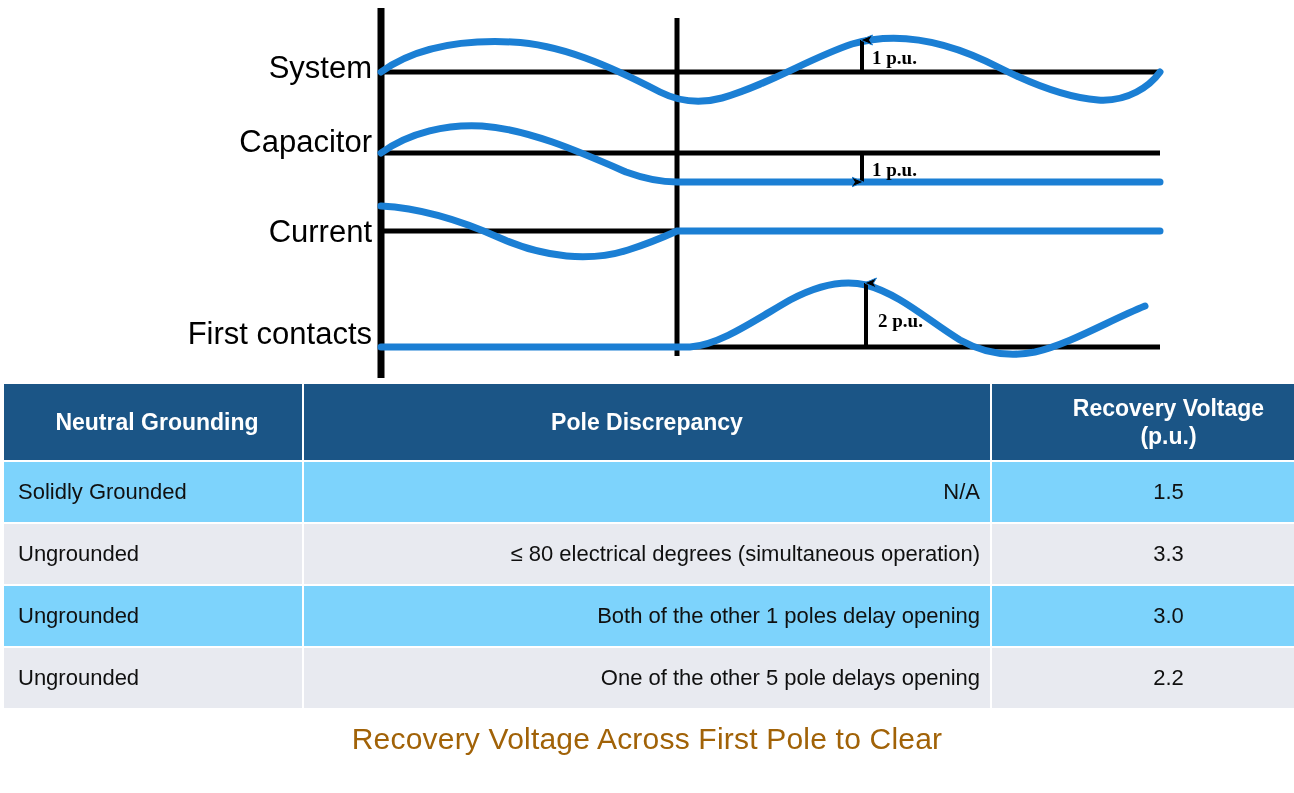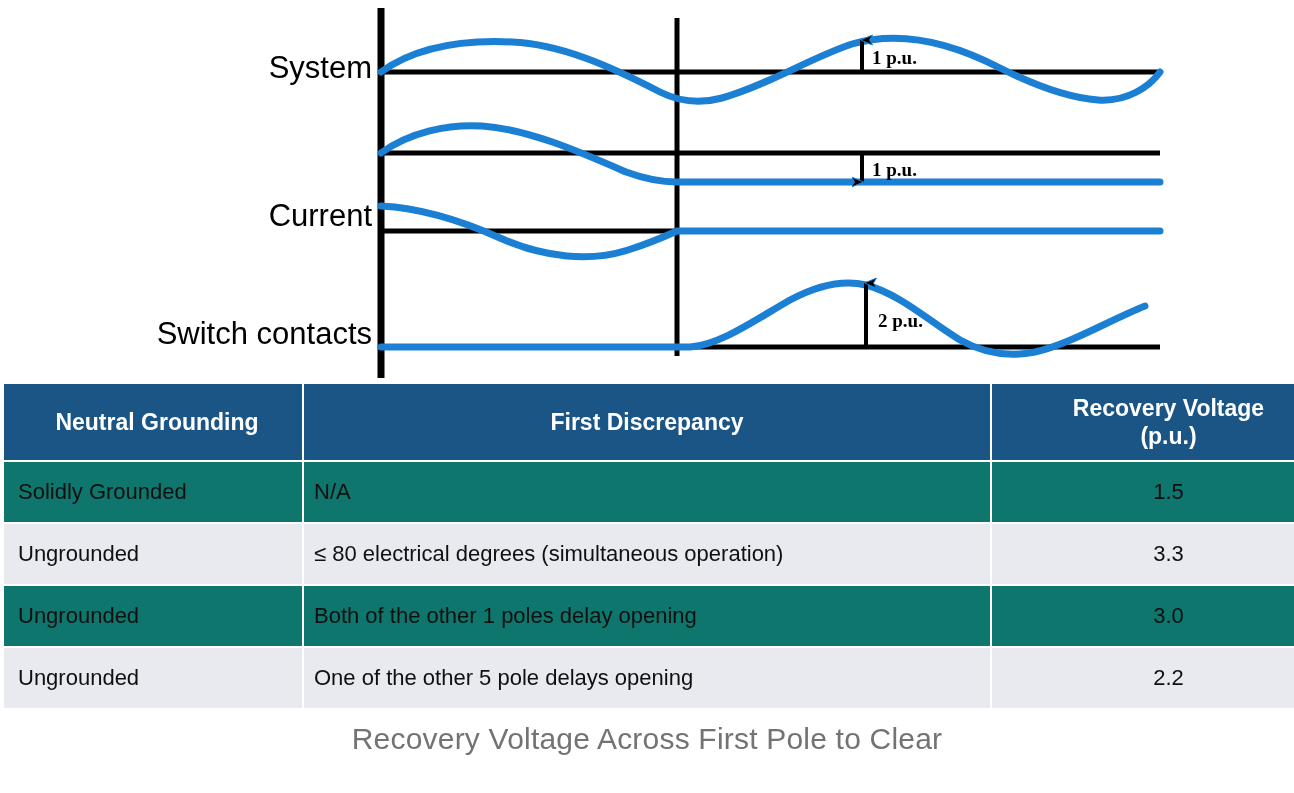--- a/index.html
+++ b/index.html
@@ -69,48 +69,49 @@
   }
   #data-table td {
     font-size: 22px;
     font-family: "Liberation Sans", sans-serif;
     color: #101010;
     height: 60px;
     padding: 4px 10px;
     vertical-align: middle;
     box-sizing: border-box;
   }
-  #data-table tr.row-dark td { background: #0f766e; }
+  #data-table tr.row-dark td { background: #7dd3fc; }
   #data-table tr.row-light td { background: #e8eaf0; }
   .col-a { width: 298px; text-align: left; padding-left: 14px !important; }
-  .col-b { width: 686px; text-align: left; }
+  .col-b { width: 686px; text-align: right; }
   .col-c { width: 353px; text-align: center; }
 
   
   #figure-caption {
     position: absolute;
     left: 0;
     top: 722px;
     width: 1294px;
     text-align: center;
     font-size: 30px;
-    color: #737373;
+    color: #a16207;
     font-family: "Liberation Sans", sans-serif;
     letter-spacing: 0.2px;
   }
 </style>
 </head>
 <body>
 
 <div id="waveform-figure">
 
   <div class="label-col">
     <div class="trace-label" style="top:52px;">System</div>
-    <div class="trace-label" style="top:200px;">Current</div>
-    <div class="trace-label" style="top:318px;">Switch contacts</div>
+    <div class="trace-label" style="top:126px;">Capacitor</div>
+    <div class="trace-label" style="top:216px;">Current</div>
+    <div class="trace-label" style="top:318px;">First contacts</div>
   </div>
 
   <svg id="waveform-svg" width="1294" height="378" viewBox="0 0 1294 378">
 
     <defs>
       <marker id="arrowUp" markerWidth="12" markerHeight="12" refX="6" refY="1.5" orient="auto-start-reverse" markerUnits="userSpaceOnUse">
         <path d="M6,0 L11,12 L6,9 L1,12 Z" fill="#000000" stroke="#1b7fd4"></path>
       </marker>
       <marker id="arrowDown" markerWidth="12" markerHeight="12" refX="6" refY="1.5" orient="auto-start-reverse" markerUnits="userSpaceOnUse">
         <path d="M6,0 L11,12 L6,9 L1,12 Z" fill="#000000" stroke="#1b7fd4"></path>
@@ -162,21 +163,21 @@
     <line x1="866" y1="347" x2="866" y2="283" stroke="#000000" stroke-width="4" marker-end="url(#arrowUp)"></line>
     <text x="878" y="327" font-family="'Liberation Serif', serif" font-size="19" font-weight="bold" fill="#000000">2 p.u.</text>
 
   </svg>
 </div>
 
 <table id="data-table">
   <thead>
     <tr>
       <th class="col-a">Neutral Grounding</th>
-      <th class="col-b">First Discrepancy</th>
+      <th class="col-b">Pole Discrepancy</th>
       <th class="col-c">
         <span>Recovery Voltage</span><br>
         <span>(p.u.)</span>
       </th>
     </tr>
   </thead>
   <tbody>
     <tr class="row-dark">
       <td class="col-a">Solidly Grounded</td>
       <td class="col-b">N/A</td>

